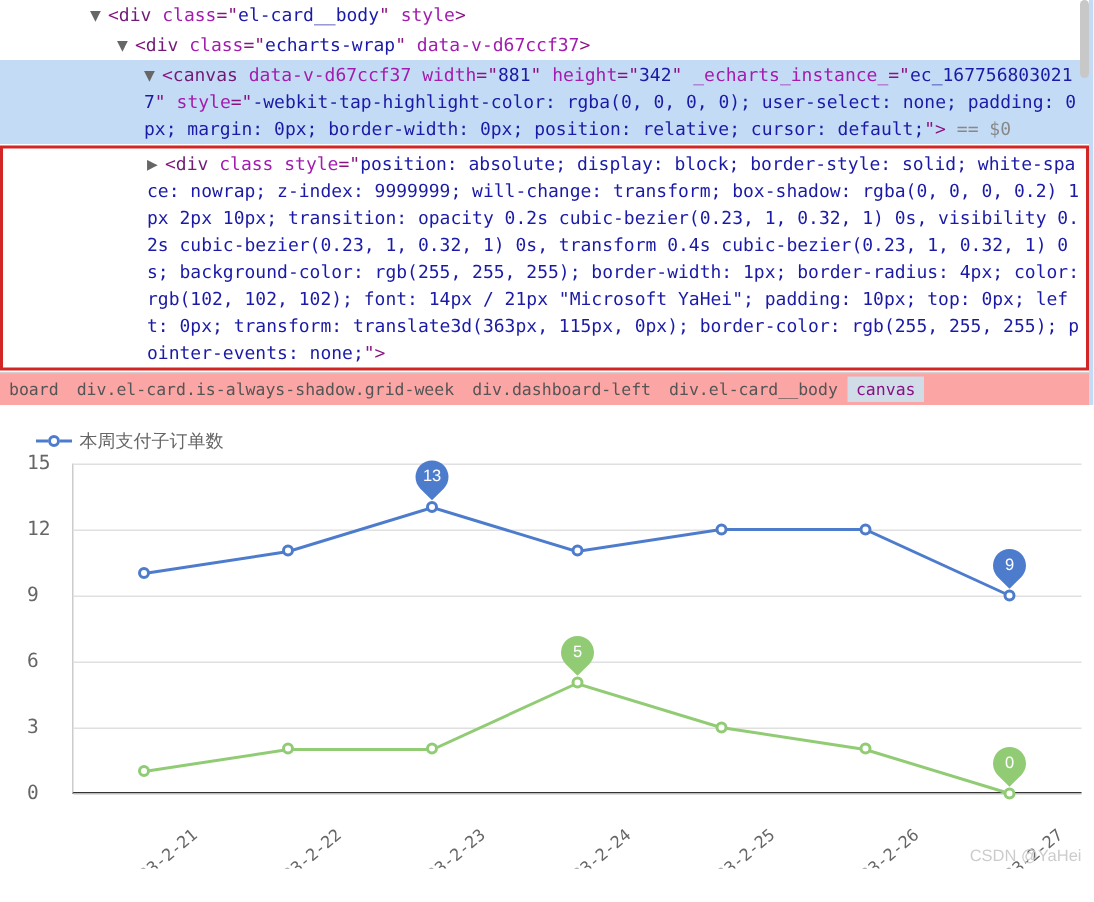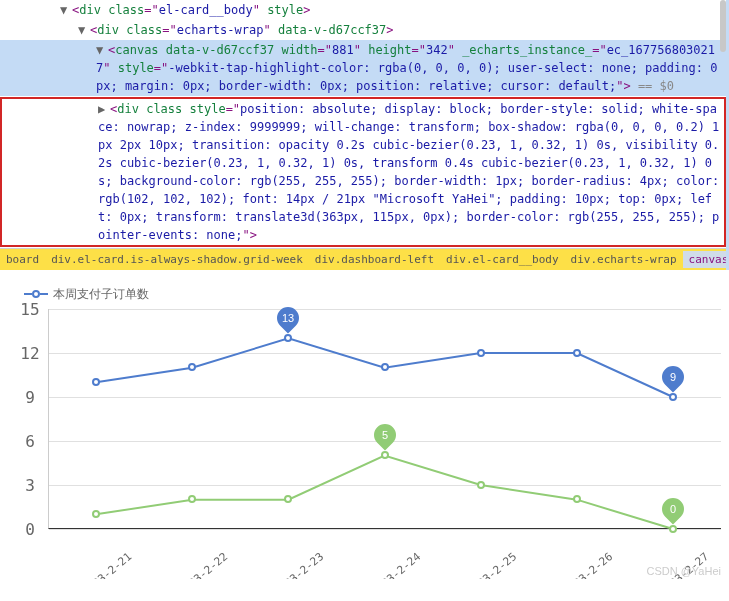--- a/index.html
+++ b/index.html
@@ -4,40 +4,40 @@
 <style>
 * { margin: 0; padding: 0; box-sizing: border-box; }
 body { font-family: Consolas, Monaco, monospace; font-size: 12px; background: #fff; width: 729px; }
 .devtools-panel { background: #fff; position: relative; border-right: 3px solid #c4dbf5; }
 .tree-line { padding: 1px 0; white-space: normal; word-break: break-all; line-height: 1.5; }
 .indent1 { padding-left: 60px; }
 .indent2 { padding-left: 78px; }
 .indent3 { padding-left: 96px; }
 .arrow { display: inline-block; width: 12px; color: #666; cursor: pointer; }
 .tag-bracket { color: #881280; }
-.tag-name { color: #15803d; }
-.attr-name { color: #15803d; }
+.tag-name { color: #701a75; }
+.attr-name { color: #a21caf; }
 .attr-value { color: #1a1aa6; }
 .equals { color: #881280; }
 .comment { color: #888; }
 .highlight-bg { background: #c4dbf5; padding-right: 2px; }
 .red-box { border: 2px solid #d22626; margin: 1px 0; }
-.breadcrumb { background: #fde047; border-top: 1px solid #d0d0d0; padding: 2px 0; font-size: 11px; display: flex; overflow: hidden; white-space: nowrap; }
+.breadcrumb { background: #fca5a5; border-top: 1px solid #d0d0d0; padding: 2px 0; font-size: 11px; display: flex; overflow: hidden; white-space: nowrap; }
 .crumb { padding: 2px 6px; color: #555; cursor: pointer; }
 .crumb-active { background: #d0dce8; color: #881280; }
 .chart-area { padding: 14px 0px 8px 8px; position: relative; }
 .legend { text-align: left; padding-right: 32px; font-size: 12px; margin-bottom: 6px; }
 .legend-item { display: inline-flex; align-items: center; margin-left: 16px; color: #666; }
 .legend-marker { display: inline-flex; align-items: center; margin-right: 5px; }
 .legend-line { display:inline-block; width:8px; height:2px; }
 .legend-circ { display:inline-block; width:8px; height:8px; border-radius:50%; border:2px solid; background:#fff; }
 .plot { position: relative; height: 220px; margin-left: 40px; margin-right: 8px; margin-bottom: 42px; }
 .grid { position: absolute; inset: 0; border-bottom: 1px solid #333; border-left: 1px solid #ccc; }
 .grid-h { position: absolute; left: 0; right: 0; height: 0; border-top: 1px solid #e0e0e0; }
-.y-label { position: absolute; left: -30px; transform: translateY(-50%); color: #666; font-size: 16px; width: 24px; text-align: center; }
+.y-label { position: absolute; left: -30px; transform: translateY(-50%); color: #666; font-size: 13px; width: 24px; text-align: left; }
 .x-label { position: absolute; bottom: -34px; transform: translateX(-50%) rotate(-40deg); transform-origin: top right; color: #666; font-size: 11px; white-space: nowrap; }
 svg.paths { position: absolute; inset: 0; overflow: visible; }
 .data-point { position: absolute; width: 8px; height: 8px; border-radius: 50%; background: #fff; transform: translate(-50%, -50%); }
 .marker { position: absolute; width: 22px; height: 28px; transform: translate(-50%, -100%); }
 .marker-shape { width: 22px; height: 22px; border-radius: 50% 50% 50% 0; transform: rotate(-45deg); display:flex; align-items:center; justify-content:center; }
 .marker-label { transform: rotate(45deg); color: #fff; font-size: 11px; font-family: Arial; }
 .watermark { position: absolute; right: 8px; bottom: 2px; color: #ccc; font-size: 11px; font-family: Arial; }
 .scrollbar-thumb { position: absolute; right: 0; top: 0; width: 6px; height: 52px; background: #c8c8c8; border-radius: 3px; }
 </style>
 </head>
@@ -55,21 +55,20 @@
     <span class="arrow">▼</span><span class="tag-bracket">&lt;</span><span class="tag-name">canvas</span> <span class="attr-name">data-v-d67ccf37</span> <span class="attr-name">width</span><span class="equals">="</span><span class="attr-value">881</span><span class="equals">"</span> <span class="attr-name">height</span><span class="equals">="</span><span class="attr-value">342</span><span class="equals">"</span> <span class="attr-name">_echarts_instance_</span><span class="equals">="</span><span class="attr-value">ec_1677568030217</span><span class="equals">"</span> <span class="attr-name">style</span><span class="equals">="</span><span class="attr-value">-webkit-tap-highlight-color: rgba(0, 0, 0, 0); user-select: none; padding: 0px; margin: 0px; border-width: 0px; position: relative; cursor: default;</span><span class="equals">"</span><span class="tag-bracket">&gt;</span> <span class="comment">== $0</span>
   </div>
   <div class="tree-line indent3 red-box">
     <span class="arrow">▶</span><span class="tag-bracket">&lt;</span><span class="tag-name">div</span> <span class="attr-name">class</span> <span class="attr-name">style</span><span class="equals">="</span><span class="attr-value">position: absolute; display: block; border-style: solid; white-space: nowrap; z-index: 9999999; will-change: transform; box-shadow: rgba(0, 0, 0, 0.2) 1px 2px 10px; transition: opacity 0.2s cubic-bezier(0.23, 1, 0.32, 1) 0s, visibility 0.2s cubic-bezier(0.23, 1, 0.32, 1) 0s, transform 0.4s cubic-bezier(0.23, 1, 0.32, 1) 0s; background-color: rgb(255, 255, 255); border-width: 1px; border-radius: 4px; color: rgb(102, 102, 102); font: 14px / 21px "Microsoft YaHei"; padding: 10px; top: 0px; left: 0px; transform: translate3d(363px, 115px, 0px); border-color: rgb(255, 255, 255); pointer-events: none;</span><span class="equals">"</span><span class="tag-bracket">&gt;</span>
   </div>
   <div class="breadcrumb">
     <span class="crumb">board</span>
     <span class="crumb">div.el-card.is-always-shadow.grid-week</span>
     <span class="crumb">div.dashboard-left</span>
     <span class="crumb">div.el-card__body</span>
-    <span class="crumb">div.echarts-wrap</span>
     <span class="crumb crumb-active">canvas</span>
 
   </div>
 </div>
 
 <div class="chart-area">
   <div class="legend">
     <span class="legend-item">
       <span class="legend-marker">
           <span class="legend-line" style="background:#4e7ccd"></span>

